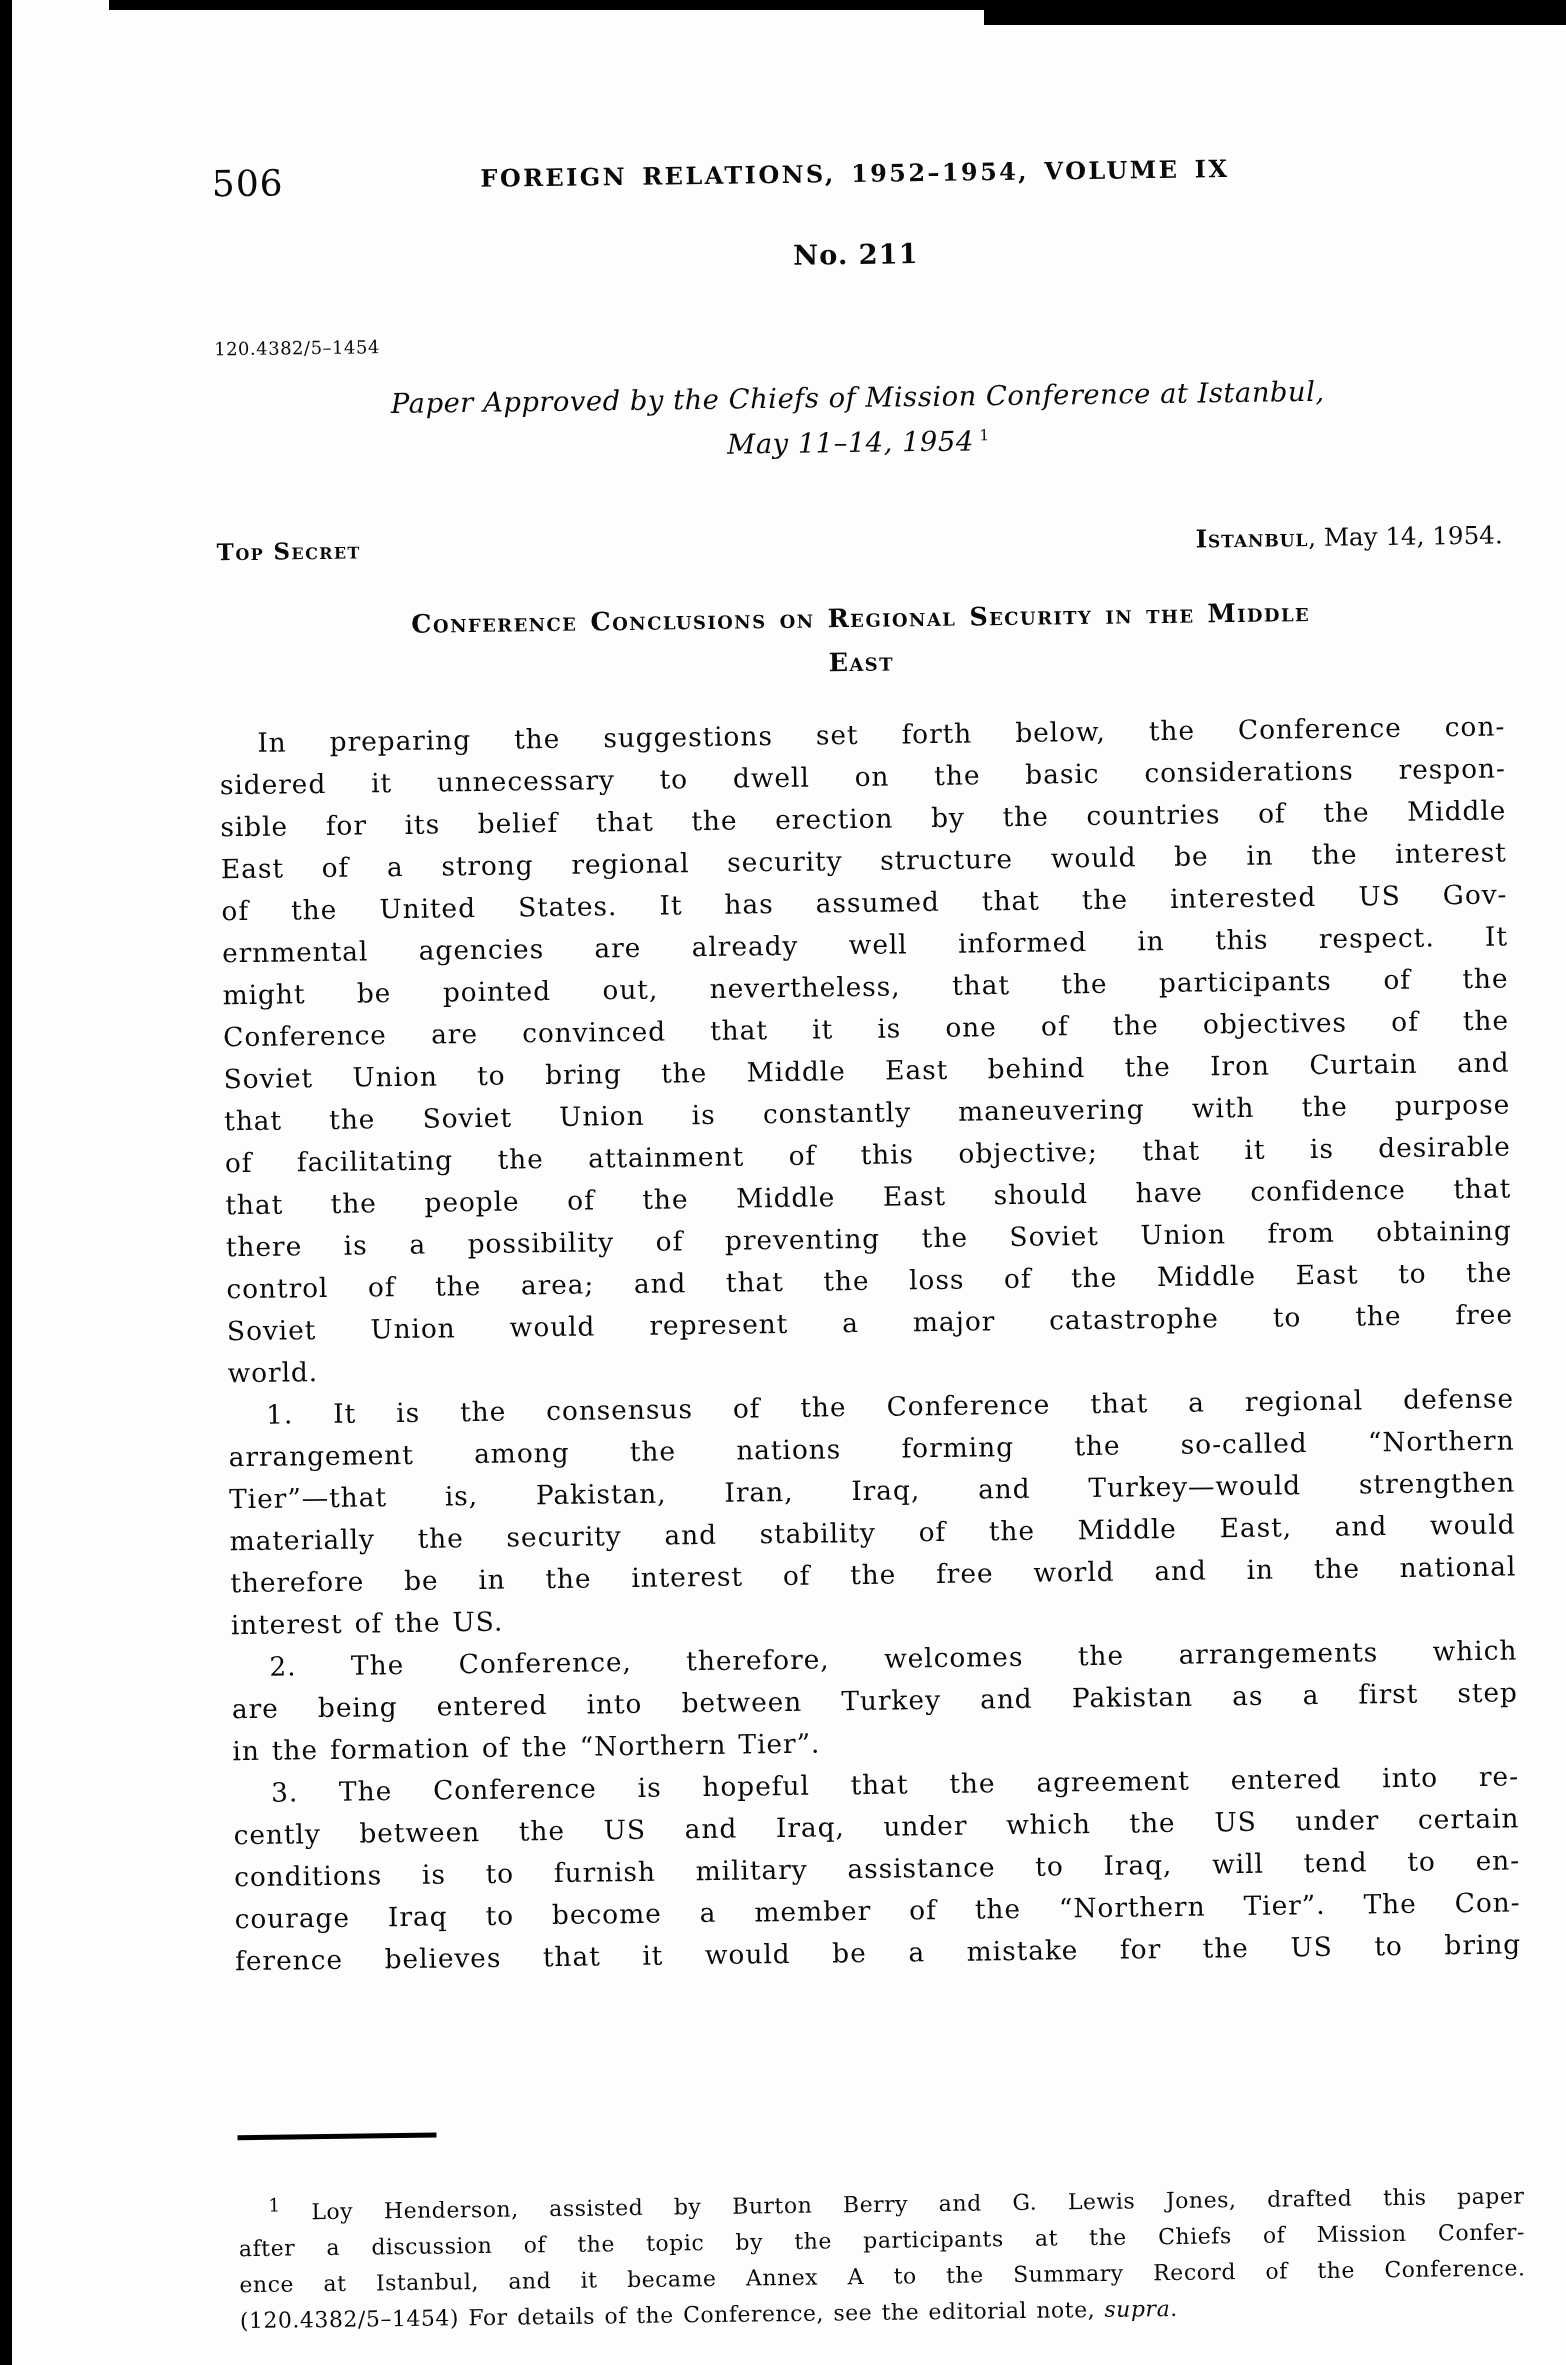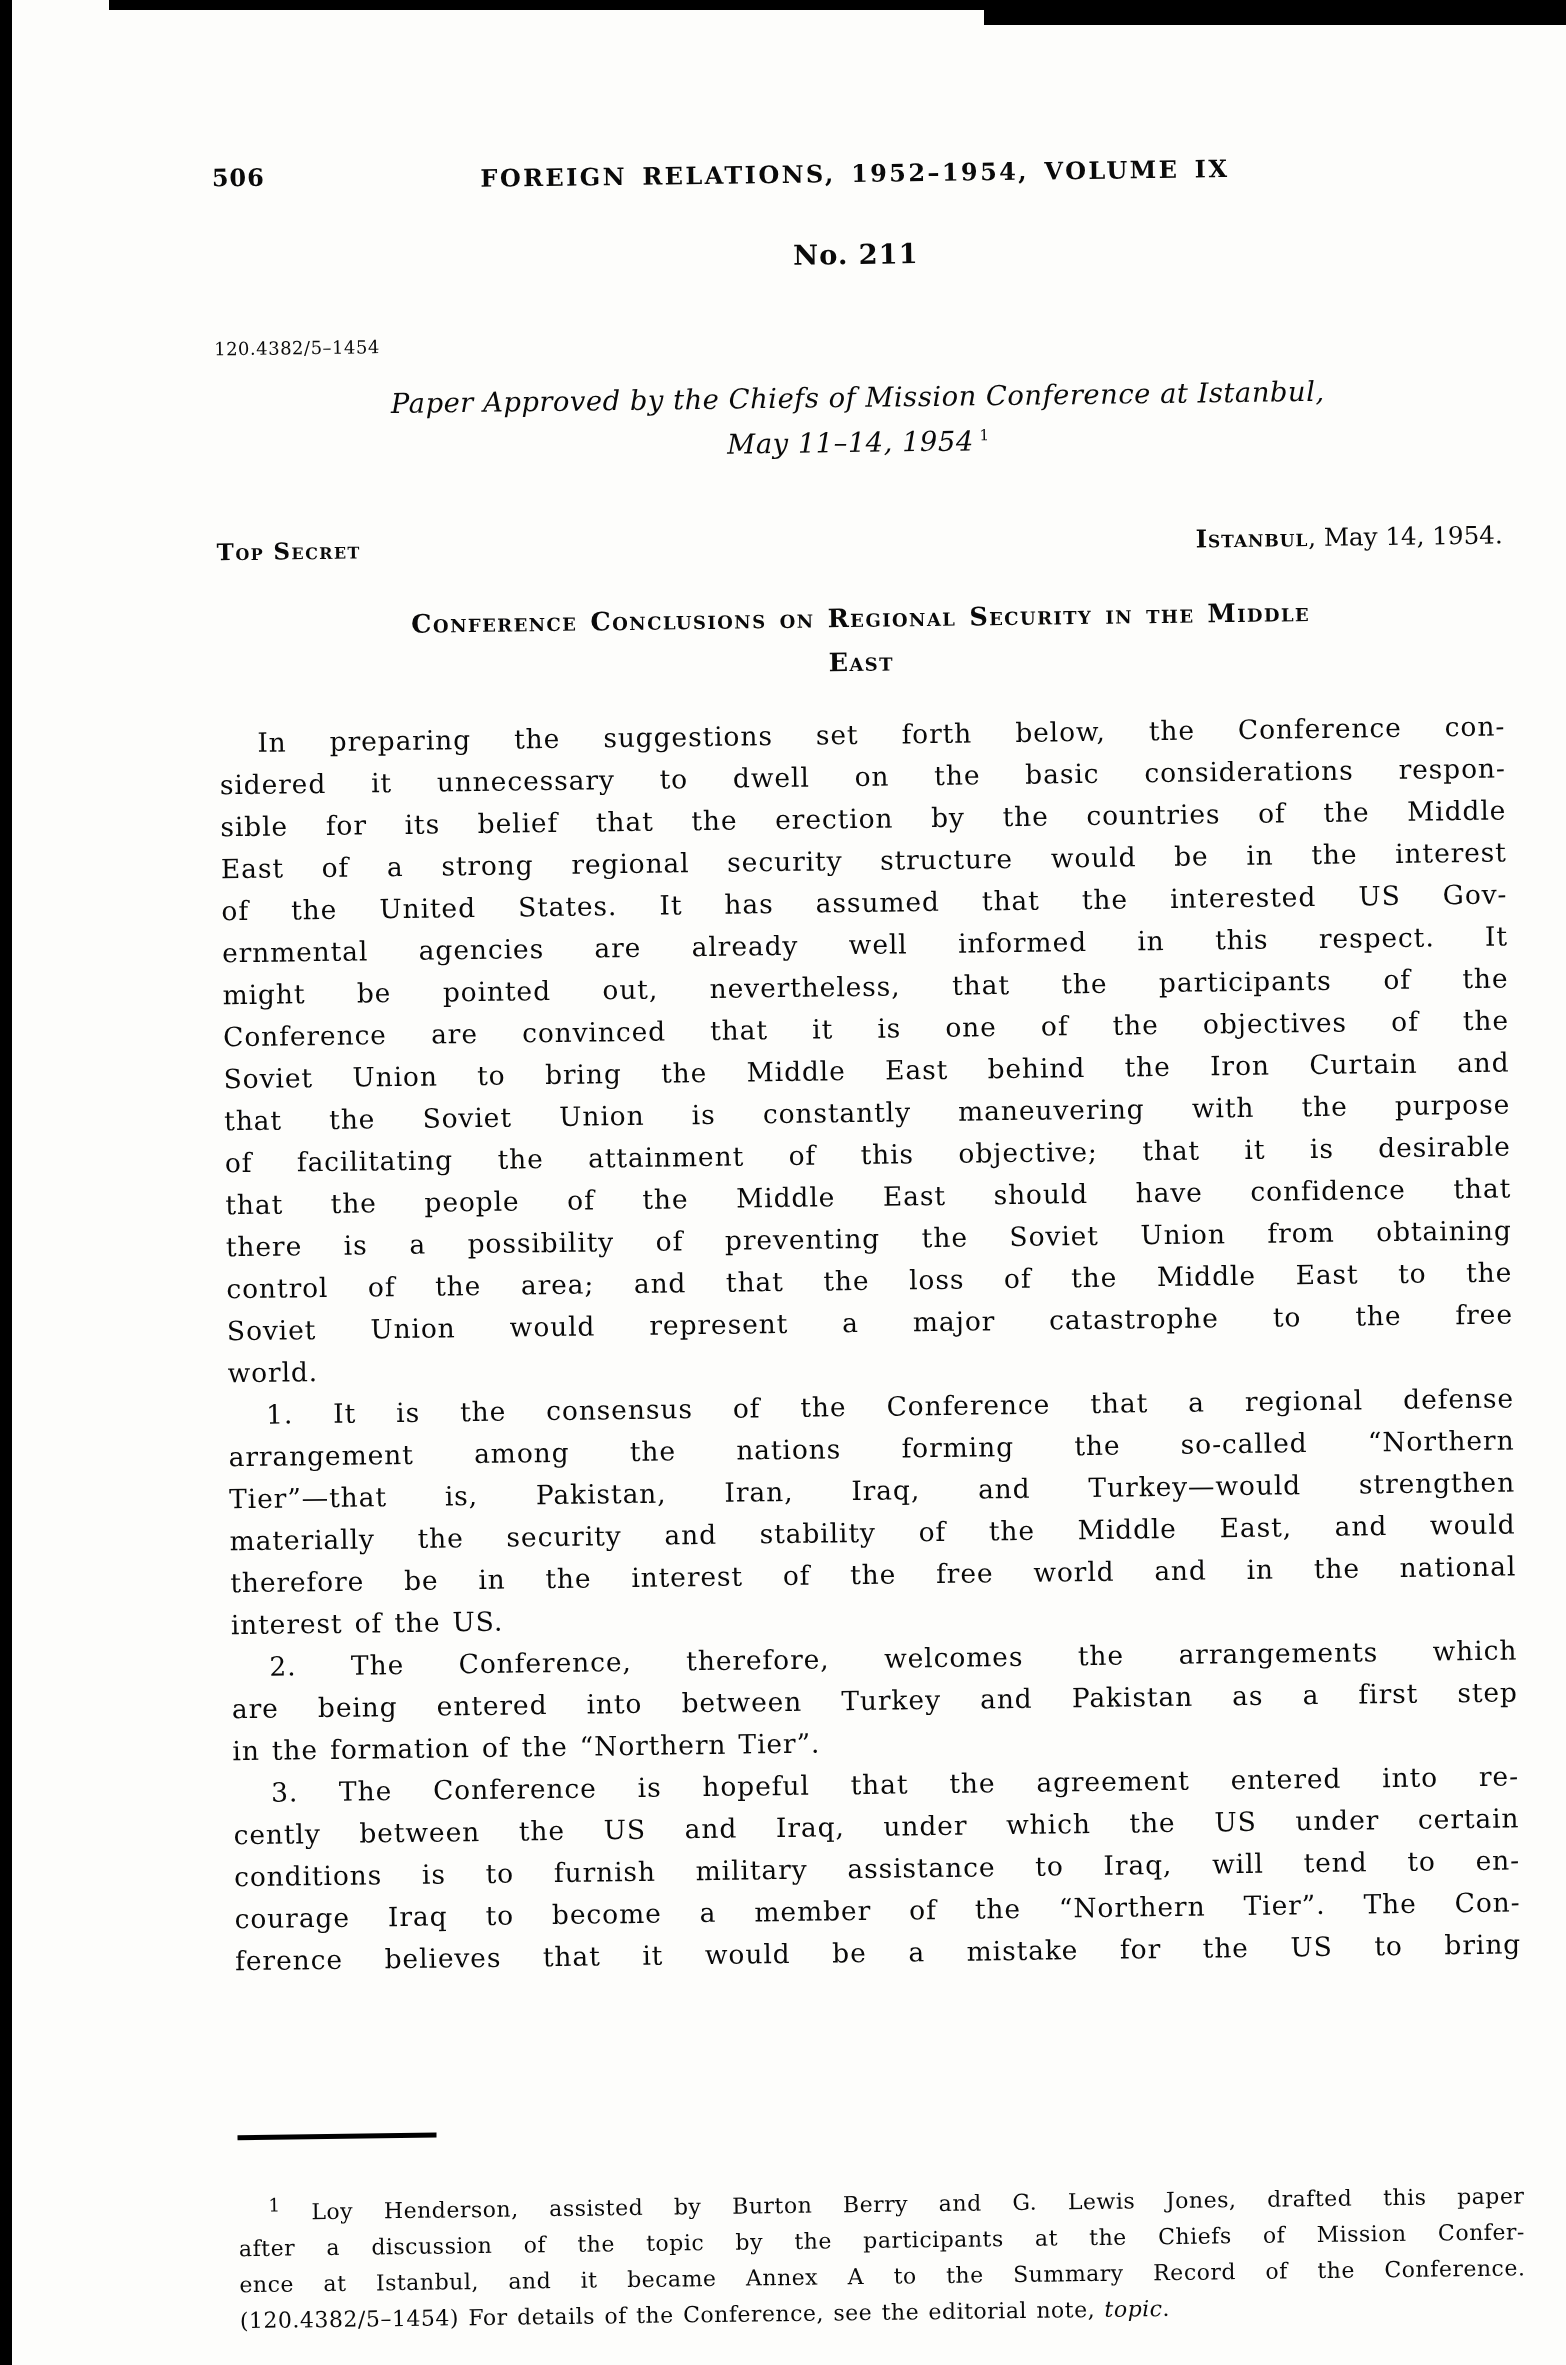--- a/index.html
+++ b/index.html
@@ -44,22 +44,22 @@
     transform: rotate(-0.75deg);
     transform-origin: 781px 1254px;
   }
   .header-row {
     position: relative;
     height: 40px;
   }
   .page-num {
     position: absolute;
     left: 0; top: 0;
-    font-size: 24px;
-    font-weight: bold;
+    font-size: 36px;
+    font-weight: normal;
     letter-spacing: 0.9px;
   }
   .running-head {
     position: absolute;
     left: 0; right: 0; top: 3.8px;
     text-align: center;
     font-size: 24px;
     font-weight: bold;
     letter-spacing: 2.4px;
     word-spacing: 4.7px;
@@ -237,18 +237,18 @@
           <div class="bline">ference believes that it would be a mistake for the US to bring</div>
         </div>
     </div>
 
     <div class="fn-rule"></div>
 
     <div class="footnote">
       <div class="fline fn-first"><sup>1</sup> <span>Loy Henderson, assisted by Burton Berry and G. Lewis Jones, drafted this paper</span></div>
       <div class="fline">after a discussion of the topic by the participants at the Chiefs of Mission Confer-</div>
       <div class="fline">ence at Istanbul, and it became Annex A to the Summary Record of the Conference.</div>
-      <div class="fline fline-last"><span>(120.4382/5–1454) For details of the Conference, see the editorial note, </span><em>topic</em><span>.</span></div>
+      <div class="fline fline-last"><span>(120.4382/5–1454) For details of the Conference, see the editorial note, </span><em>supra</em><span>.</span></div>
     </div>
 
   </div>
 </div>
 
 
 </body></html>

